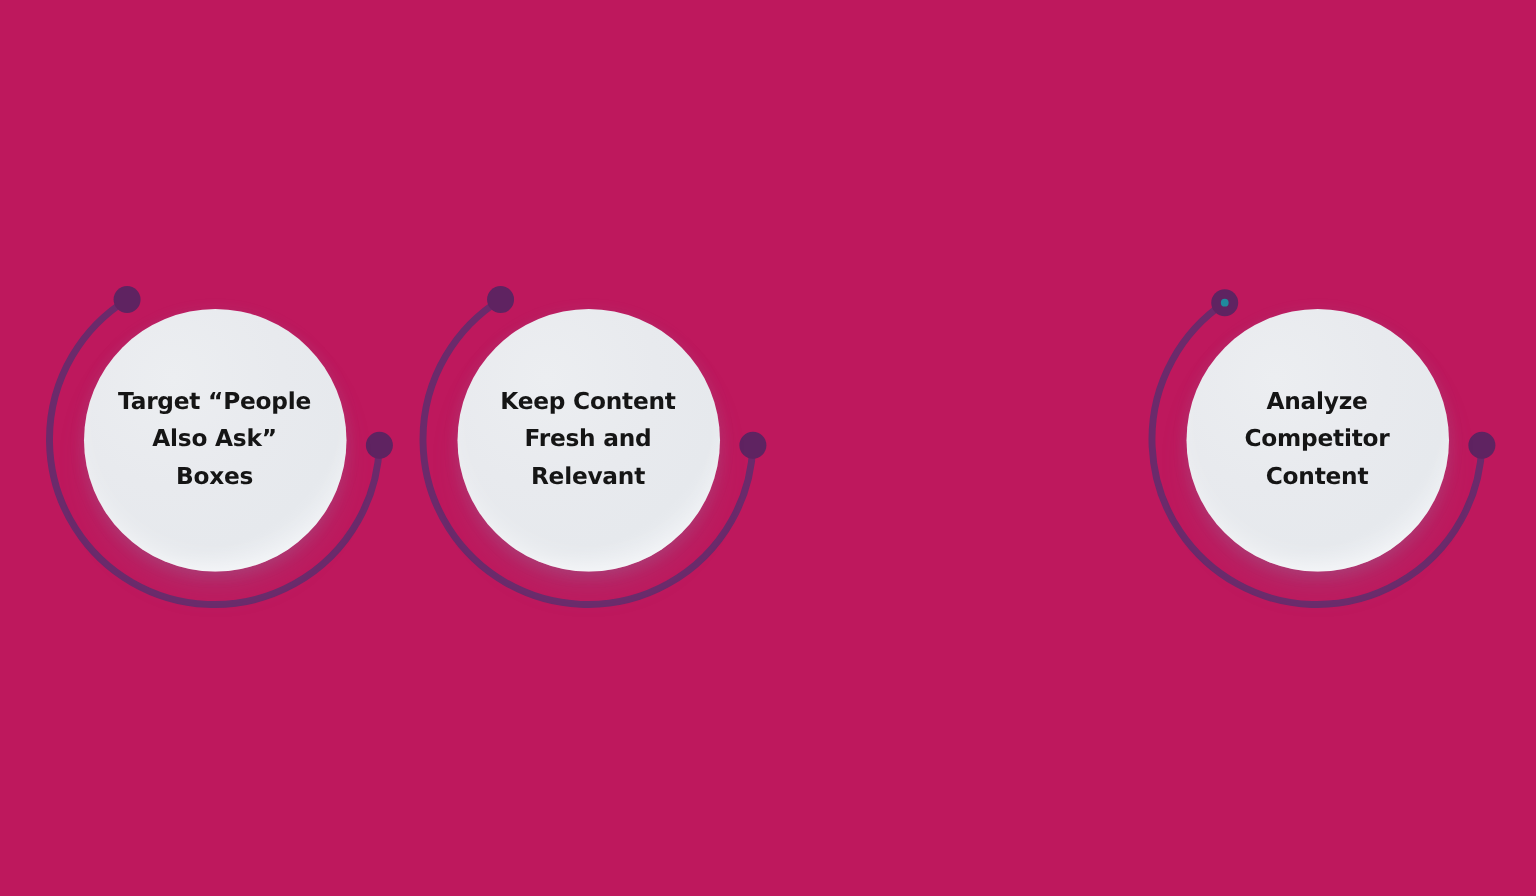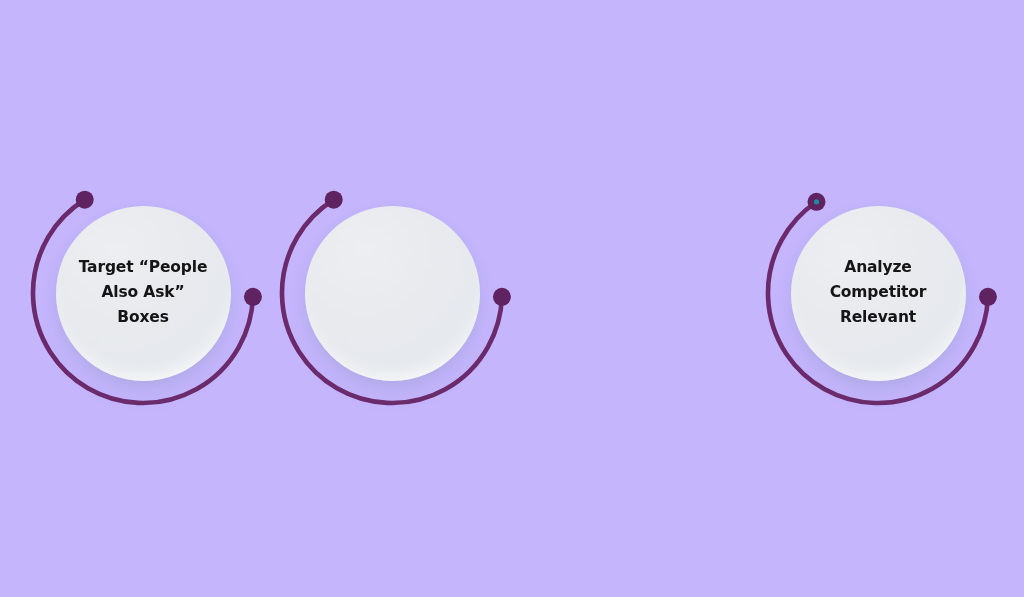--- a/index.html
+++ b/index.html
@@ -12,21 +12,21 @@
     width: 1024px;
     height: 597px;
     overflow: hidden;
     font-family: "DejaVu Sans", "Liberation Sans", sans-serif;
   }
 
   #canvas {
     position: relative;
     width: 1024px;
     height: 597px;
-    background: #c4b5fd;
+    background: #be185d;
   }
 
   .node-group {
     position: absolute;
     width: 250px;
     height: 250px;
     top: 168px;
   }
 
   .node-group .svg-layer {
@@ -95,26 +95,29 @@
 Also Ask”
 Boxes</div>
     </div>
     <div class="node-group" style="left: 267px;">
       <svg class="svg-layer" viewBox="0 0 250 250">
         <path d="M 66.71 31.71 A 110 110 0 1 0 234.93 128.84" fill="none" stroke="#6b2a6b" stroke-width="4.6" stroke-linecap="round"></path>
         <circle cx="66.71" cy="31.71" r="9" fill="#5f2361" class="marker-dot"></circle>
         <circle cx="234.93" cy="128.84" r="9" fill="#5f2361" class="marker-dot"></circle>
       </svg>
       <div class="disc"></div>
+      <div class="disc-label">Keep Content
+Fresh and
+Relevant</div>
     </div>
     <div class="node-group" style="left: 753px;">
       <svg class="svg-layer" viewBox="0 0 250 250">
         <path d="M 63.49 33.81 A 110 110 0 1 0 234.93 128.84" fill="none" stroke="#6b2a6b" stroke-width="4.6" stroke-linecap="round"></path>
         <circle cx="63.49" cy="33.81" r="9" fill="#5f2361" class="marker-dot"></circle>
         <circle cx="234.93" cy="128.84" r="9" fill="#5f2361" class="marker-dot"></circle>
         <circle cx="63.49" cy="33.81" r="2.6" fill="#1f8a9e"></circle>
       </svg>
       <div class="disc"></div>
       <div class="disc-label">Analyze
 Competitor
-Relevant</div>
+Content</div>
     </div>
   </div>
 
 </body></html>

